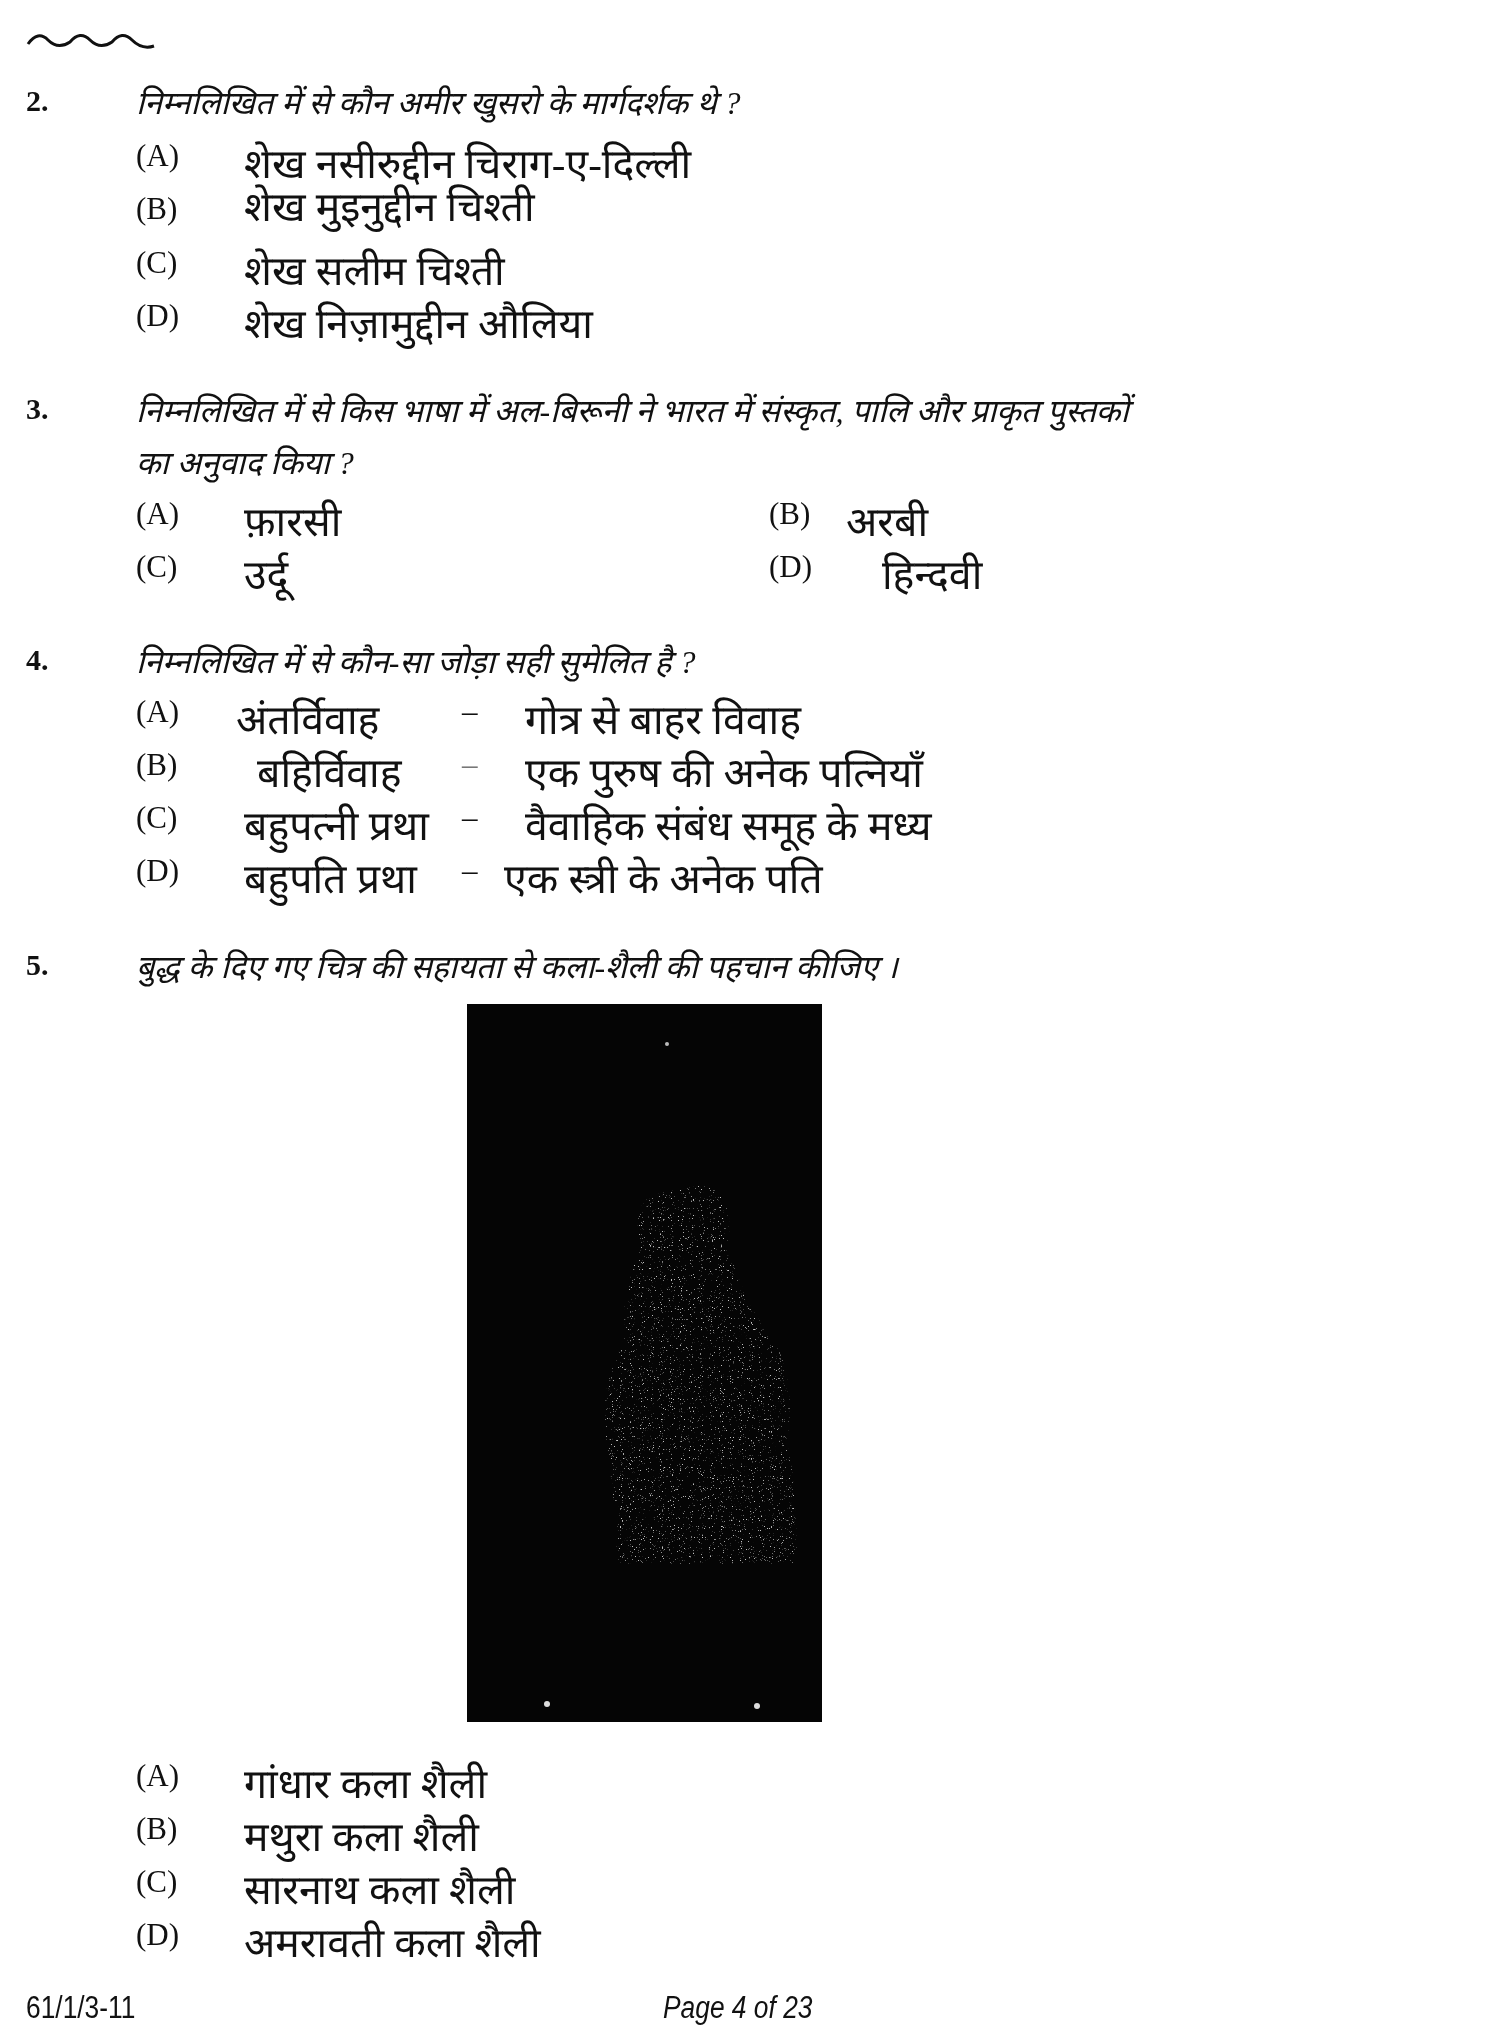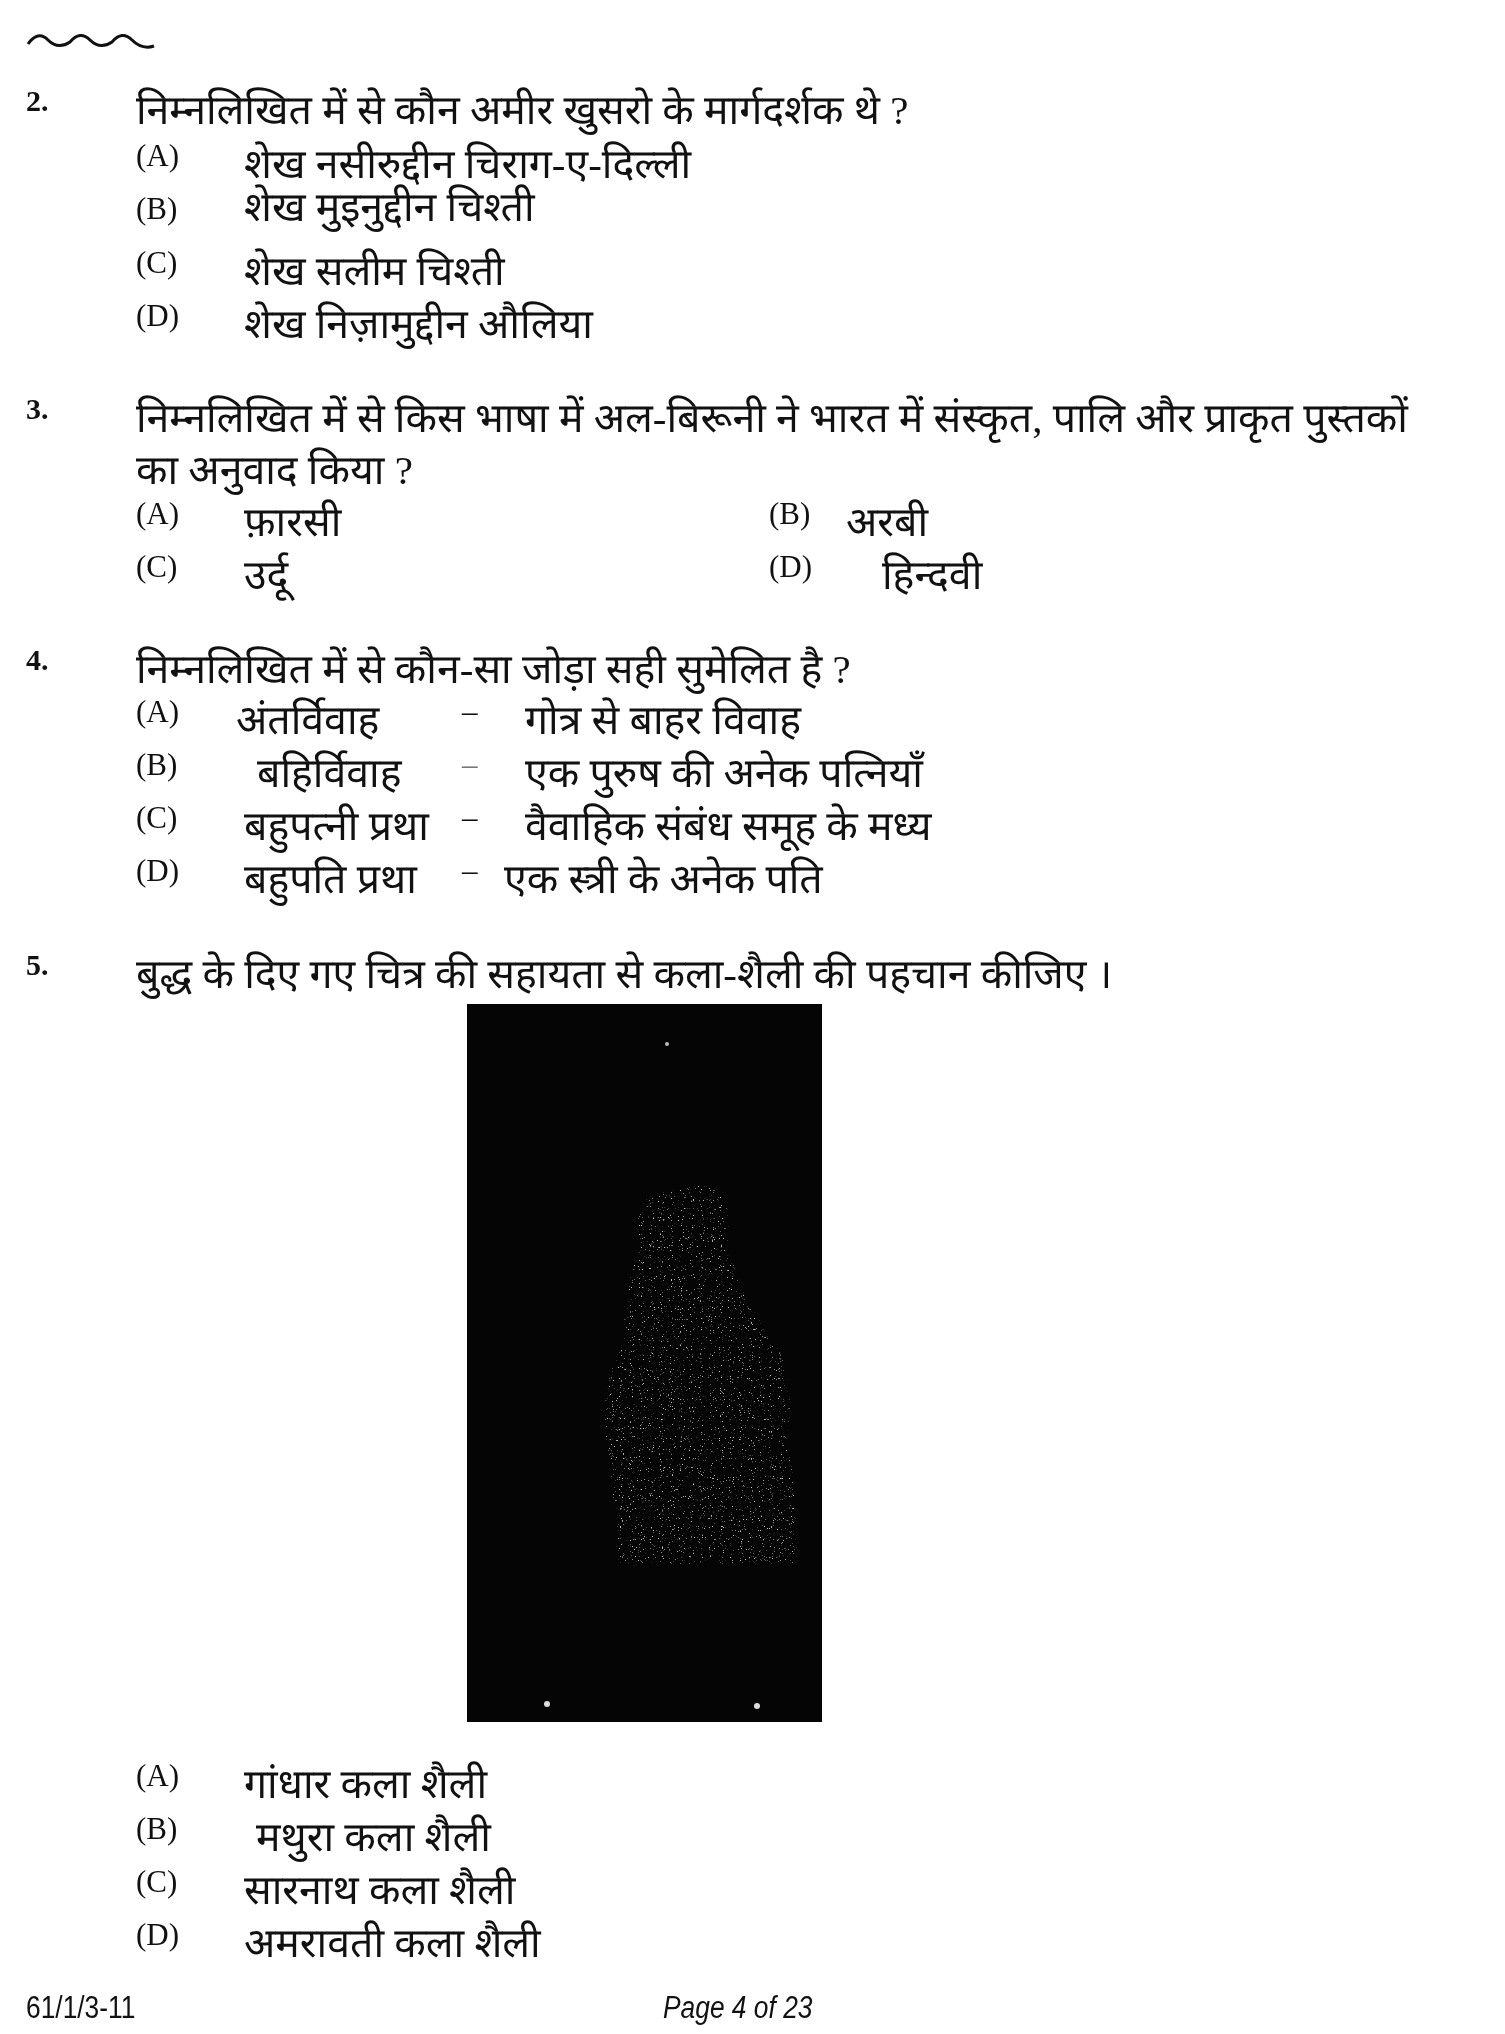--- a/index.html
+++ b/index.html
@@ -1,21 +1,21 @@
 <!DOCTYPE html>
 <html><head>
 <meta charset="utf-8">
 <style>
   html, body { margin:0; padding:0; background:#ffffff; }
   body { width:1505px; height:2034px; position:relative; overflow:hidden;
          font-family:"Liberation Serif", "DejaVu Serif", serif; color:#111; }
   .abs { position:absolute; white-space:nowrap; }
   .wave { left:26px; top:26px; width:130px; height:30px; }
   .qnum { font-weight:bold; font-size:30px; left:26px; }
-  .qtext { font-size:41px; left:136px; }
+  .qtext { font-size:32px; left:136px;font-style:italic; }
   .opt-label { font-size:31px; }
   .opt-text { font-size:41px; }
   .dash { font-size:31px; }
   .photo { left:467px; top:1004px; width:355px; height:718px; background:#050505; overflow:hidden; }
   .footer-code { left:26px; top:1990px; font-family:"Liberation Sans", "DejaVu Sans", sans-serif; font-size:31px; transform:scaleX(0.85); transform-origin:left; }
   .footer-page { left:663px; top:1990px; font-family:"Liberation Sans", "DejaVu Sans", sans-serif; font-size:31px; font-style:italic; transform:scaleX(0.85); transform-origin:left; }
 </style>
 </head>
 <body>
 
@@ -96,21 +96,21 @@
       </g>
       <circle cx="80" cy="700" r="3" fill="#ddd"></circle>
       <circle cx="290" cy="702" r="3" fill="#ddd"></circle>
       <circle cx="200" cy="40" r="2" fill="#bbb"></circle>
     </svg>
   </div>
 
   <span class="abs opt-label" style="left:136px;top:1758px">(A)</span>
   <span class="abs opt-text" style="left:244px;top:1754px">गांधार कला शैली</span>
   <span class="abs opt-label" style="left:136px;top:1811px">(B)</span>
-  <span class="abs opt-text" style="left:256px;top:1807px">मथुरा कला शैली</span>
+  <span class="abs opt-text" style="left:244px;top:1807px">मथुरा कला शैली</span>
   <span class="abs opt-label" style="left:136px;top:1864px">(C)</span>
   <span class="abs opt-text" style="left:244px;top:1860px">सारनाथ कला शैली</span>
   <span class="abs opt-label" style="left:136px;top:1917px">(D)</span>
   <span class="abs opt-text" style="left:244px;top:1913px">अमरावती कला शैली</span>
 </div>
 
 <span class="abs footer-code">61/1/3-11</span>
 <span class="abs footer-page">Page 4 of 23</span>
 
 </body></html>

